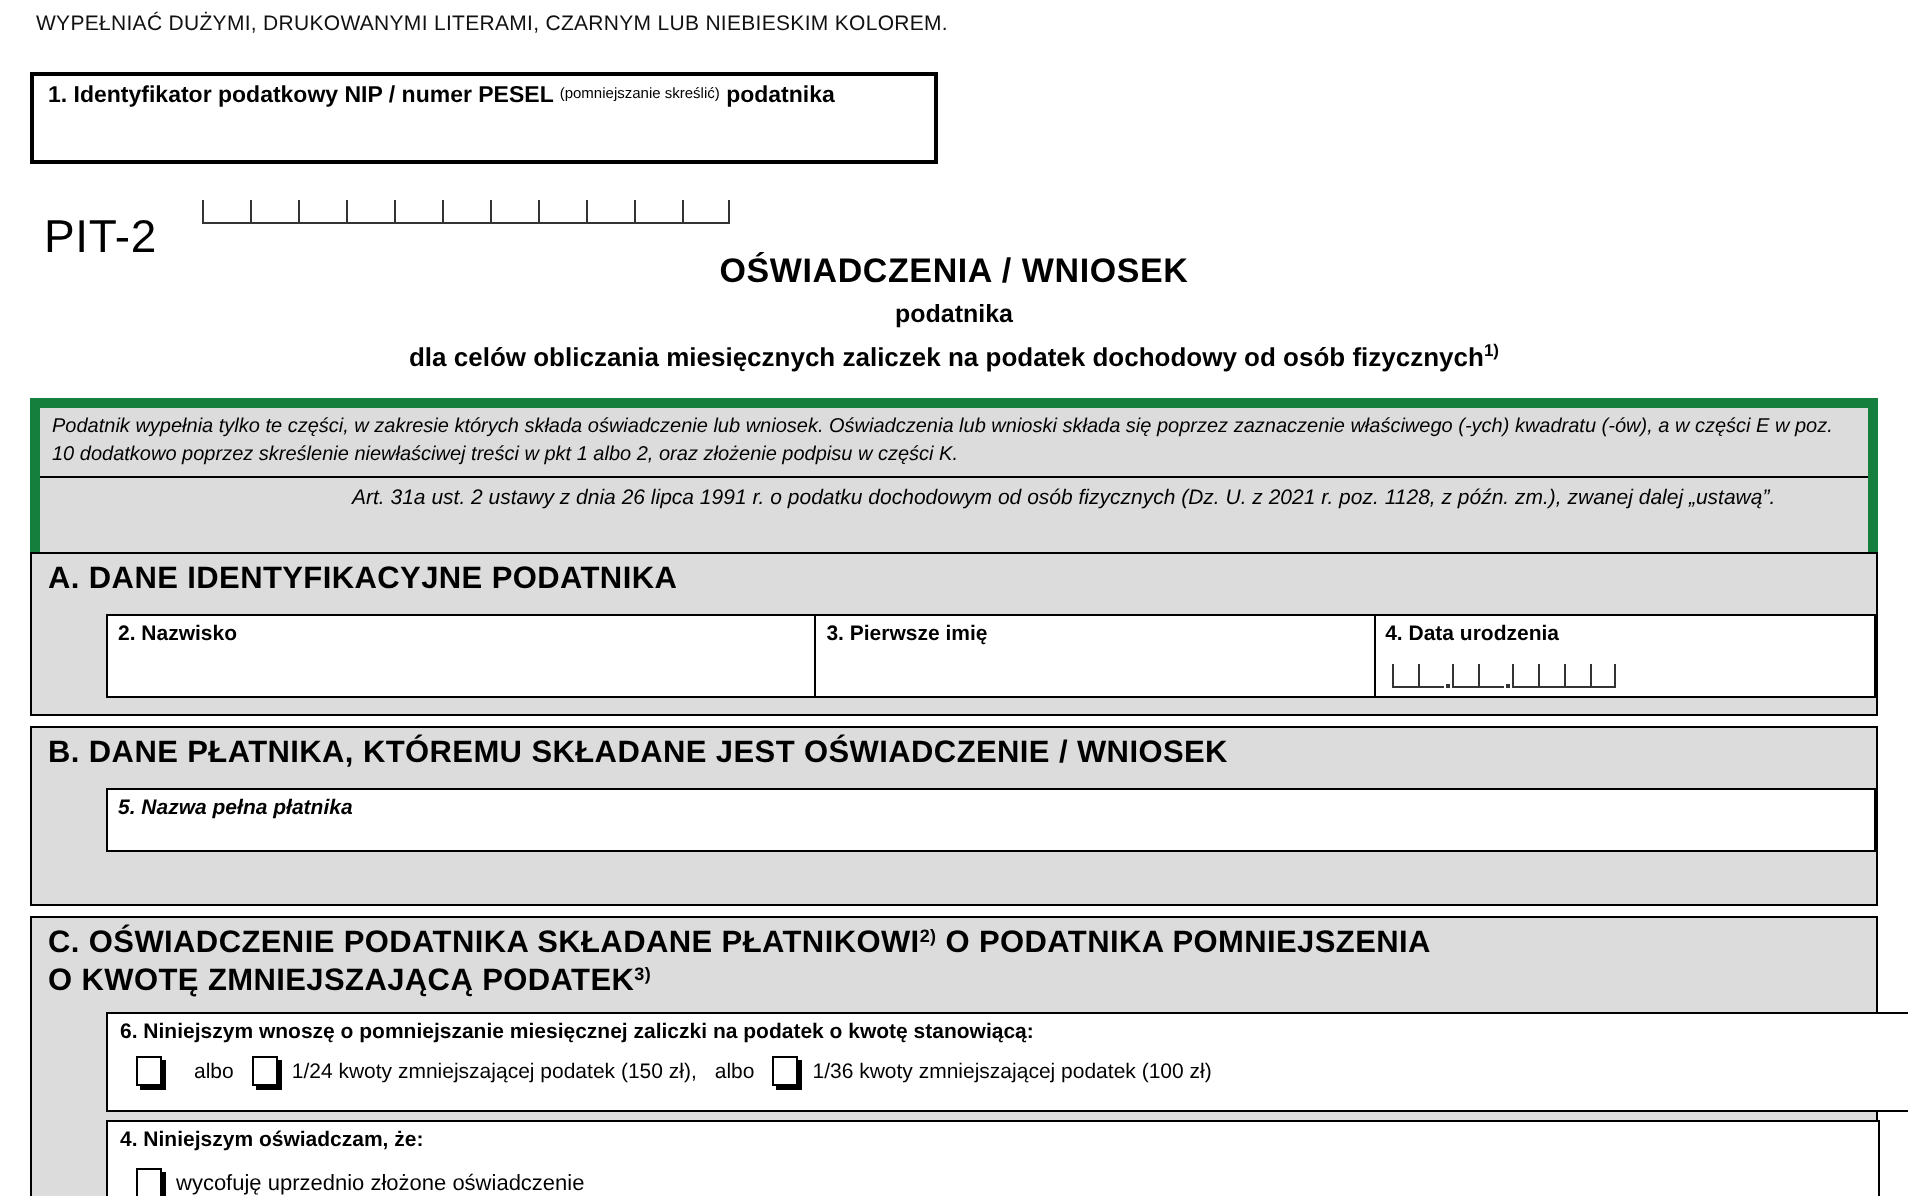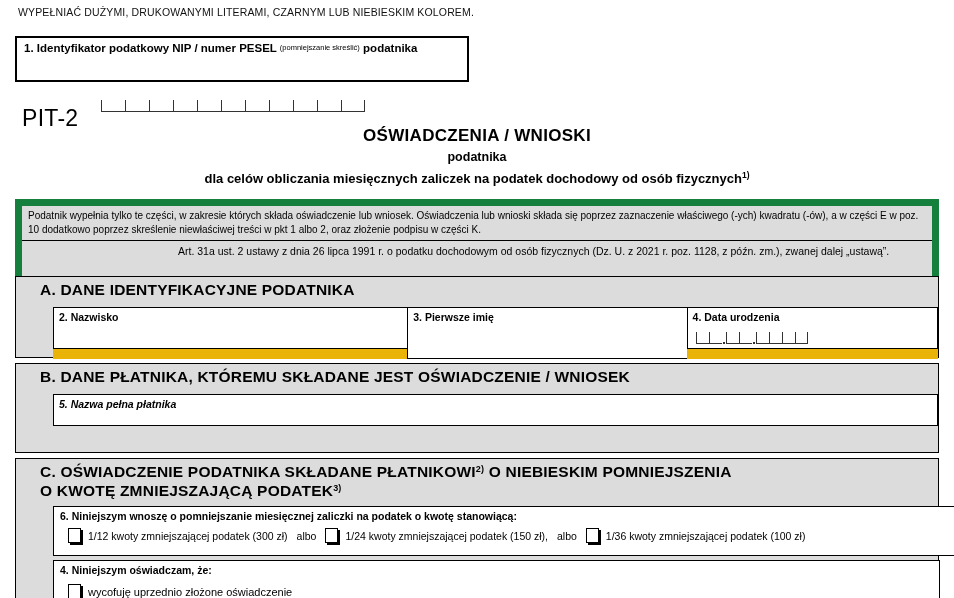--- a/index.html
+++ b/index.html
@@ -140,23 +140,24 @@
     vertical-align: 5px;
     font-weight: bold;
   }
 
   
   .info-box {
     position: absolute;
     left: 15px;
     top: 199px;
     width: 924px;
-    border: 7px solid #15803d;
+    border: 5px solid #15803d;
     box-sizing: border-box;
     background: #dcdcdc;
+    font-style: italic;
   }
   .info-text {
     padding: 3px 6px 4px 6px;
     font-size: 10px;
     line-height: 1.35;
     border-bottom: 1px solid #000;
     background: #dcdcdc;
   }
   .legal-row {
     display: flex;
@@ -178,21 +179,21 @@
     left: 15px;
     width: 924px;
     box-sizing: border-box;
     border: 1px solid #000;
     background: #dcdcdc;
   }
   .section-head {
     font-size: 15.5px;
     font-weight: bold;
     letter-spacing: .2px;
-    padding: 4px 8px 4px 24px;
+    padding: 4px 8px 4px 8px;
     line-height: 1.2;
   }
   .section-head .sup { font-size: 9px; vertical-align: 5px; }
 
   
   .fields {
     position: relative;
     margin: 0 0 0 37px;
     display: flex;
     background: #eab308;
@@ -290,42 +291,42 @@
         <span class="cell"></span>
         <span class="cell"></span>
         <span class="cell"></span>
         <span class="cell"></span>
       </div>
   </div>
 
   <div class="form-code">PIT-2</div>
 
   <div class="title-block">
-    <div class="title-main">OŚWIADCZENIA / WNIOSKI</div>
+    <div class="title-main">OŚWIADCZENIA / WNIOSEK</div>
     <div class="title-sub">podatnika</div>
     <div class="title-sub2">
       <span>dla celów obliczania miesięcznych zaliczek na podatek dochodowy od osób fizycznych</span><span class="sup">1)</span>
     </div>
   </div>
 
   <div class="info-box">
     <div class="info-text">Podatnik wypełnia tylko te części, w zakresie których składa oświadczenie lub wniosek. Oświadczenia lub wnioski składa się poprzez zaznaczenie właściwego (-ych) kwadratu (-ów), a w części E w poz. 10 dodatkowo poprzez skreślenie niewłaściwej treści w pkt 1 albo 2, oraz złożenie podpisu w części K.</div>
     <div class="legal-row">
       <div class="legal-label">Podstawa prawna:</div>
       <div class="legal-body">Art. 31a ust. 2 ustawy z dnia 26 lipca 1991 r. o podatku dochodowym od osób fizycznych (Dz. U. z 2021 r. poz. 1128, z późn. zm.), zwanej dalej „ustawą”.</div>
     </div>
   </div>
 
   <div class="section" id="sec-a" style="top: 276px; height: 82px;">
     <div class="section-head">A. DANE IDENTYFIKACYJNE PODATNIKA</div>
     <div class="fields" style="margin-top: 3px;">
       <div class="field" id="fld-2" style="width: 355px; height: 42px;">
         <div class="field-label">2. Nazwisko</div>
       </div>
-      <div class="field" id="fld-3" style="width: 280px; height: 52px;">
+      <div class="field" id="fld-3" style="width: 280px; height: 42px;">
         <div class="field-label">3. Pierwsze imię</div>
       </div>
       <div class="field" id="fld-4" style="width: 252px; height: 42px;">
         <div class="field-label">4. Data urodzenia</div>
         <div class="comb" id="date-comb">
             <span class="cell"></span>
             <span class="cell"></span>
             <span class="gap"></span>
             <span class="cell"></span>
             <span class="cell"></span>
@@ -343,30 +344,29 @@
     <div class="section-head">B. DANE PŁATNIKA, KTÓREMU SKŁADANE JEST OŚWIADCZENIE / WNIOSEK</div>
     <div class="fields" style="margin-top: 3px;">
       <div class="field" id="fld-5" style="width: 887px; height: 32px; font-style: italic;">
         <div class="field-label">5. Nazwa pełna płatnika</div>
       </div>
     </div>
   </div>
 
   <div class="section" id="sec-c" style="top: 458px; height: 146px;">
     <div class="section-head">
-      <span>C. OŚWIADCZENIE PODATNIKA SKŁADANE PŁATNIKOWI</span><span class="sup">2)</span><span> O NIEBIESKIM POMNIEJSZENIA</span><br>
+      <span>C. OŚWIADCZENIE PODATNIKA SKŁADANE PŁATNIKOWI</span><span class="sup">2)</span><span> O PODATNIKA POMNIEJSZENIA</span><br>
       <span>O KWOTĘ ZMNIEJSZAJĄCĄ PODATEK</span><span class="sup">3)</span>
     </div>
 
     <div class="item-box" id="item-6" style="width: 915px; height: 50px; margin-top: 2px;">
       <div class="item-label">6. Niniejszym wnoszę o pomniejszanie miesięcznej zaliczki na podatek o kwotę stanowiącą:</div>
       <div class="choice-row">
         <span class="opt">
           <span class="cbx"></span>
-          <span>1/12 kwoty zmniejszającej podatek (300 zł)</span>
         </span>
         <span class="conj">albo</span>
         <span class="opt">
           <span class="cbx"></span>
           <span>1/24 kwoty zmniejszającej podatek (150 zł),</span>
         </span>
         <span class="conj">albo</span>
         <span class="opt">
           <span class="cbx"></span>
           <span>1/36 kwoty zmniejszającej podatek (100 zł)</span>

